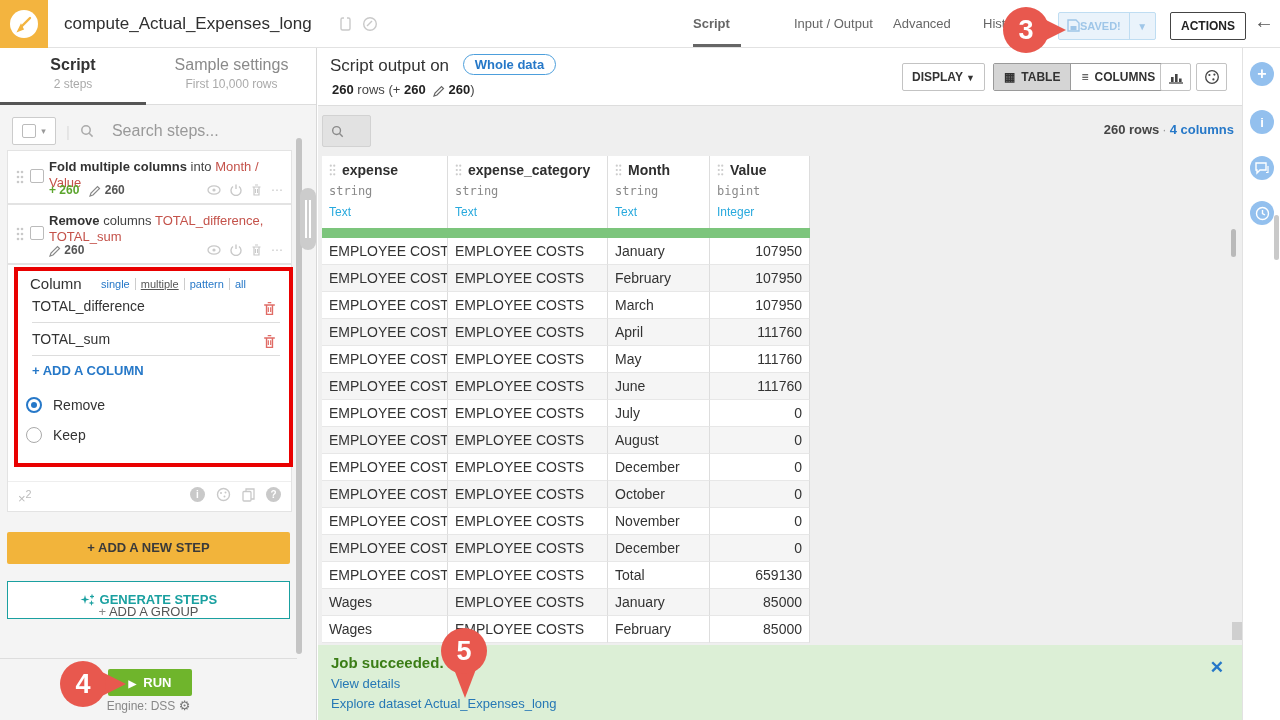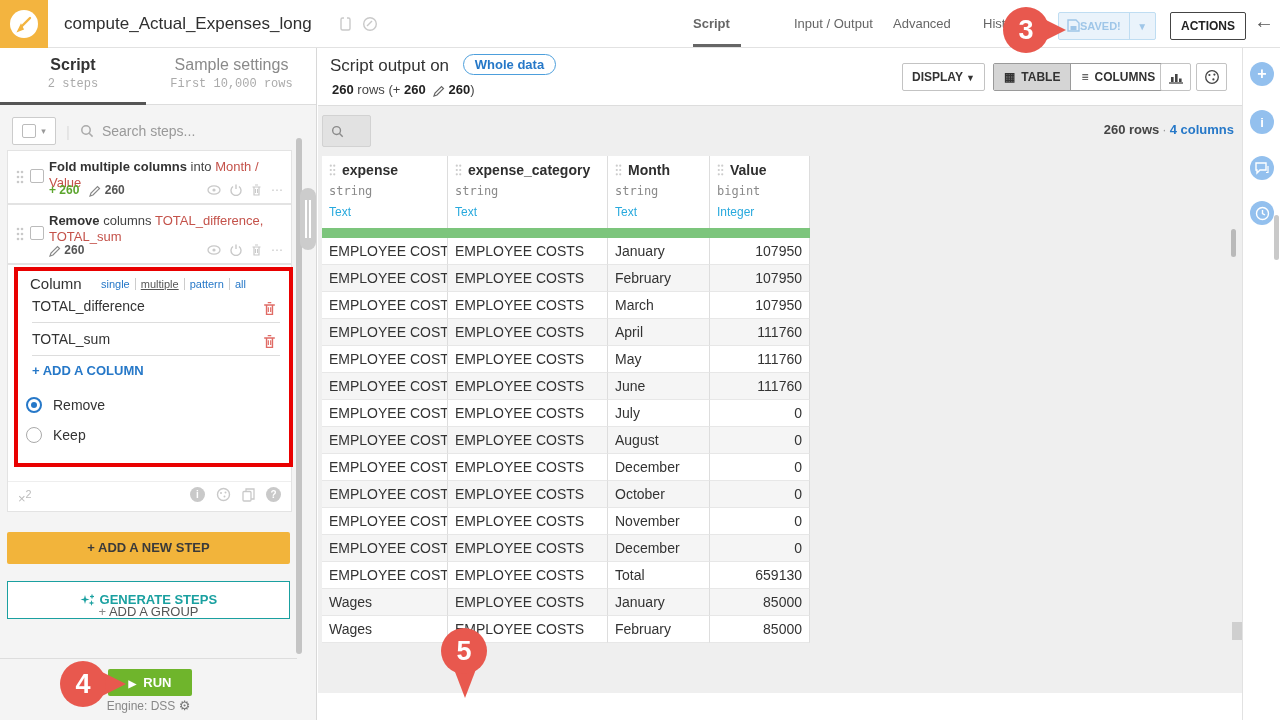--- a/index.html
+++ b/index.html
@@ -23,29 +23,29 @@
 
   
   #sidebar { position:absolute; left:0; top:48px; width:317px; height:672px; background:#f4f4f4; border-right:1px solid #d8d8d8; }
   #side-tabbar { position:absolute; top:0; left:0; width:100%; height:57px; background:#fff; border-bottom:1px solid #ddd; }
   .side-tab { position:absolute; top:8px; text-align:center; }
   #tab-script { left:0; width:146px; }
   #tab-sample { left:146px; width:171px; }
   .side-tab .t1 { font-size:16px; }
   #tab-script .t1 { color:#333; font-weight:bold; }
   #tab-sample .t1 { color:#8a8a8a; }
-  .side-tab .t2 { font-size:12px; color:#aaa; margin-top:3px;font-family:Liberation Mono, monospace; }
+  .side-tab .t2 { font-size:12px; color:#aaa; margin-top:3px; }
   #side-tab-underline { position:absolute; left:0; top:54px; width:146px; height:3px; background:#555; }
 
   #steps-toolbar { position:absolute; left:12px; top:68px; height:30px; display:flex; align-items:center; gap:10px; }
   #selall { width:44px; height:28px; border:1px solid #ccc; background:#fff; border-radius:2px; display:flex; align-items:center; justify-content:center; gap:5px; }
   .cb { width:14px; height:14px; border:1px solid #bbb; border-radius:2px; background:#fff; }
   .caret { color:#999; font-size:9px; }
   .vsep { color:#ddd; font-size:15px; }
-  #search-steps { color:#999; font-size:14px; display:flex; align-items:center; gap:8px; }
+  #search-steps { color:#999; font-size:16px; display:flex; align-items:center; gap:18px; }
 
   .step-card { position:absolute; left:7px; width:285px; background:#fff; border:1px solid #e3e3e3; }
   #step1 { top:102px; height:54px; }
   #step2 { top:156px; height:60px; }
   .drag-dots { position:absolute; left:8px; top:50%; margin-top:-7px; }
   .step-cb { position:absolute; left:22px; top:50%; margin-top:-8px; }
   .step-text { position:absolute; left:41px; top:8px; width:240px; font-size:13px; line-height:16px; color:#444; }
   .step-bold { font-weight:bold; color:#333; }
   .step-cols { color:#C4524A; }
   .step-meta { position:absolute; left:41px; bottom:6px; font-size:12px; font-weight:bold; }
@@ -595,20 +595,26 @@
             <div class="tcell c2">February</div>
             <div class="tcell c3">85000</div>
           </div>
         </div>
     </div>
 
     <div id="v-scroll"></div>
     <div id="h-corner"></div>
   </div>
 
+  <div id="banner">
+    <div id="banner-title">Job succeeded.</div>
+    <div class="banner-link">View details</div>
+    <div class="banner-link">Explore dataset Actual_Expenses_long</div>
+    <div id="banner-close">✕</div>
+  </div>
 </div>
 
 <div id="rail">
   <div class="rail-btn" style="top:14px; font-size:16px;">
       <span>+</span>
     </div>
   <div class="rail-btn" style="top:62px; font-size:13px;">
       <span>i</span>
     </div>
   <div class="rail-btn" style="top:108px;">

